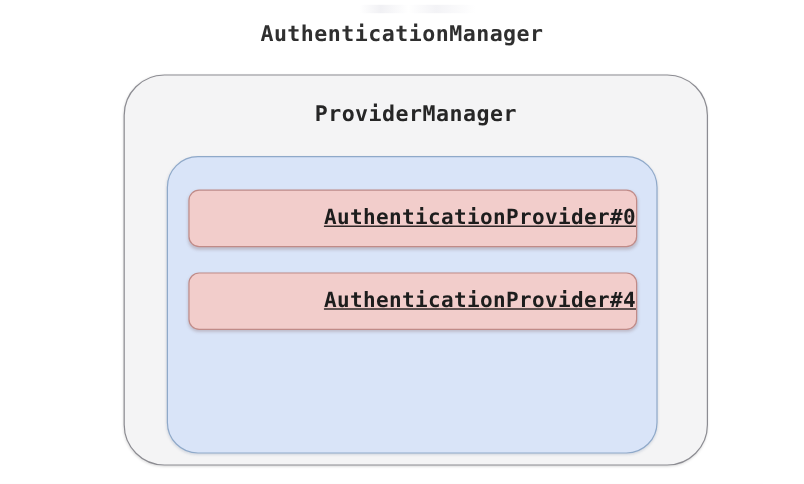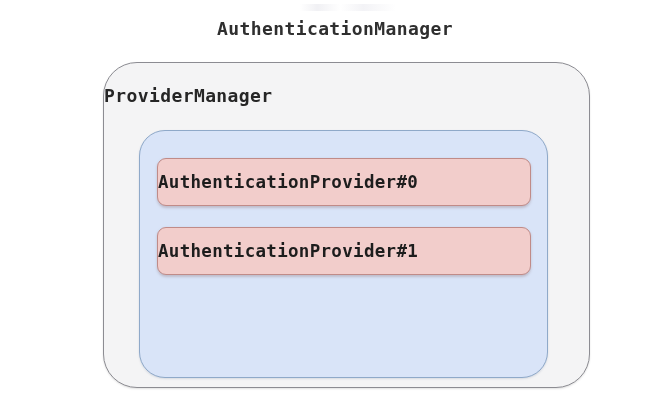--- a/index.html
+++ b/index.html
@@ -44,20 +44,21 @@
     border-radius: 34px;
     box-shadow: 0 1px 2px rgba(0,0,0,0.12);
   }
 
   
   .provider-manager-label {
     position: absolute;
     left: 0;
     top: 22px;
     width: 100%;
+    text-align: center;
     font-size: 18px;
     font-weight: bold;
     letter-spacing: 0.4px;
     color: #262626;
     line-height: 22px;
     white-space: nowrap;
   }
 
   
   .inner-box {
@@ -85,22 +86,23 @@
   }
 
   .provider-box {
     height: 48px;
     box-sizing: border-box;
     background: #f2cdcb;
     border: 1.5px solid #c08b88;
     border-radius: 9px;
     display: flex;
     align-items: center;
-    justify-content: flex-start;
+    justify-content: flex-end;
     box-shadow: 0 1.5px 2.5px rgba(110,70,70,0.25);
+    text-decoration: underline;
   }
 
   .provider-label {
     font-size: 17.5px;
     font-weight: bold;
     letter-spacing: 0.3px;
     color: #1d1d1d;
     line-height: 20px;
     white-space: nowrap;
   }
@@ -133,19 +135,19 @@
 
   <div class="inner-box">
 
     <div class="provider-list">
 
       <div class="provider-box">
         <span class="provider-label">AuthenticationProvider#0</span>
       </div>
 
       <div class="provider-box">
-        <span class="provider-label">AuthenticationProvider#1</span>
+        <span class="provider-label">AuthenticationProvider#4</span>
       </div>
 
 
     </div>
   </div>
 </div>
 
 </body></html>

